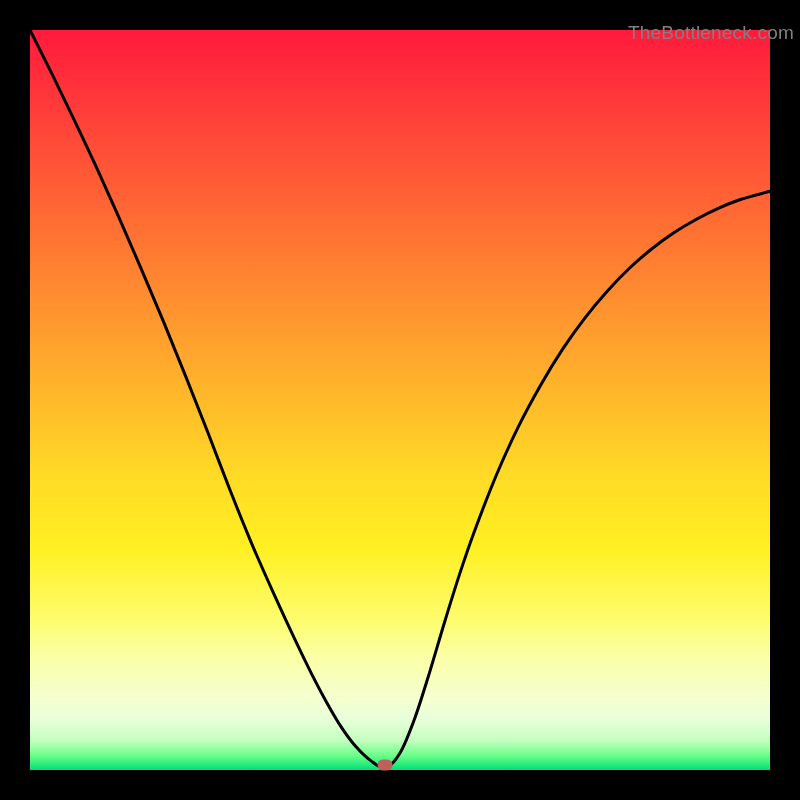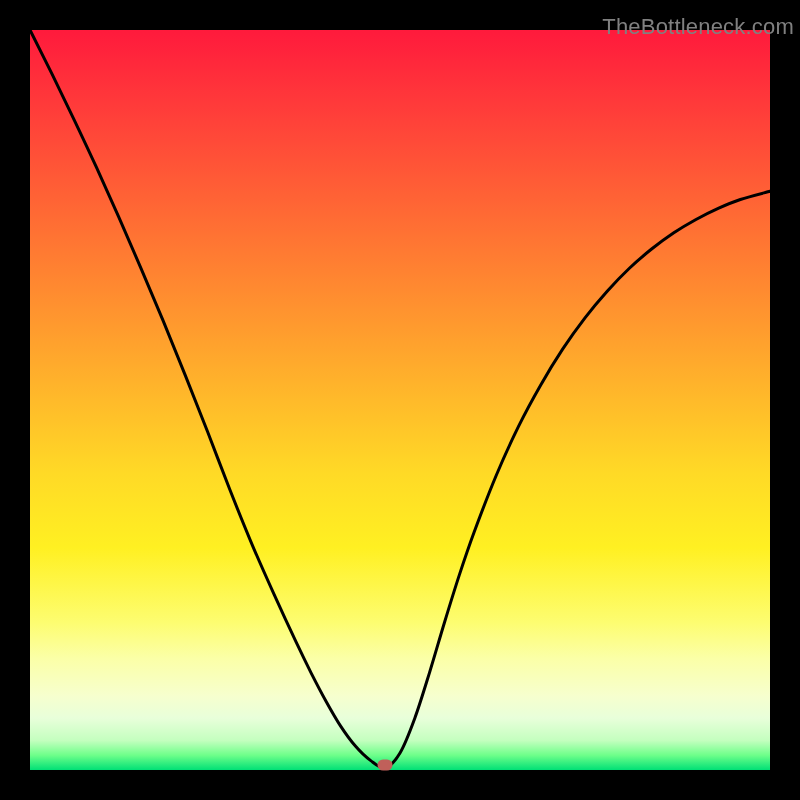--- a/index.html
+++ b/index.html
@@ -33,24 +33,24 @@
       #f6ffce 90%,
       #e8ffda 93%,
       #c4ffbf 96%,
       #6eff8a 98%,
       #00e076 100%
     );
   }
 
   .watermark {
     position: absolute;
-    top: 14px;
+    top: 22px;
     right: 6px;
     color: #808080;
-    font-size: 22px;
+    font-size: 19px;
     font-weight: 500;
     letter-spacing: 0.2px;
     user-select: none;
   }
 
   .marker {
     position: absolute;
     width: 15px;
     height: 11px;
     background: #c0605a;

